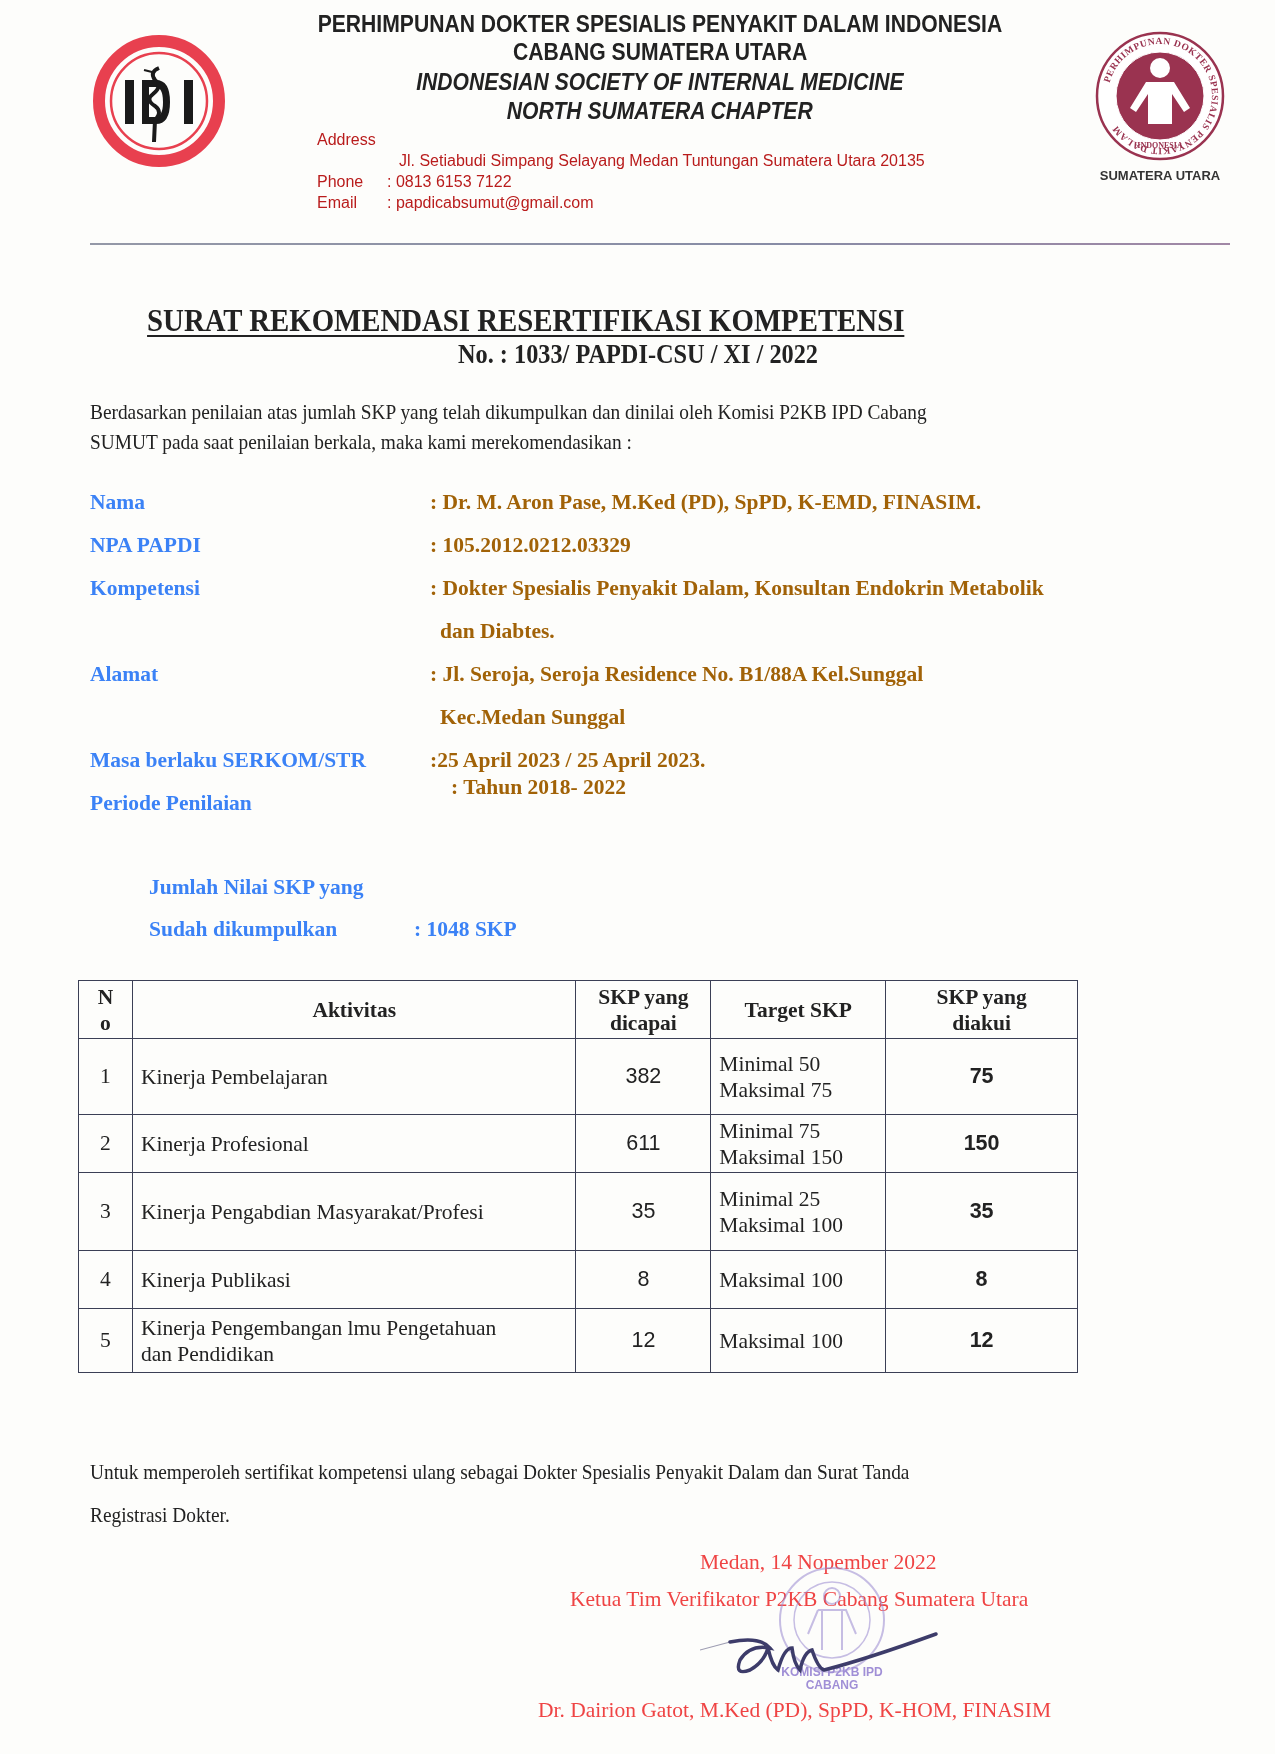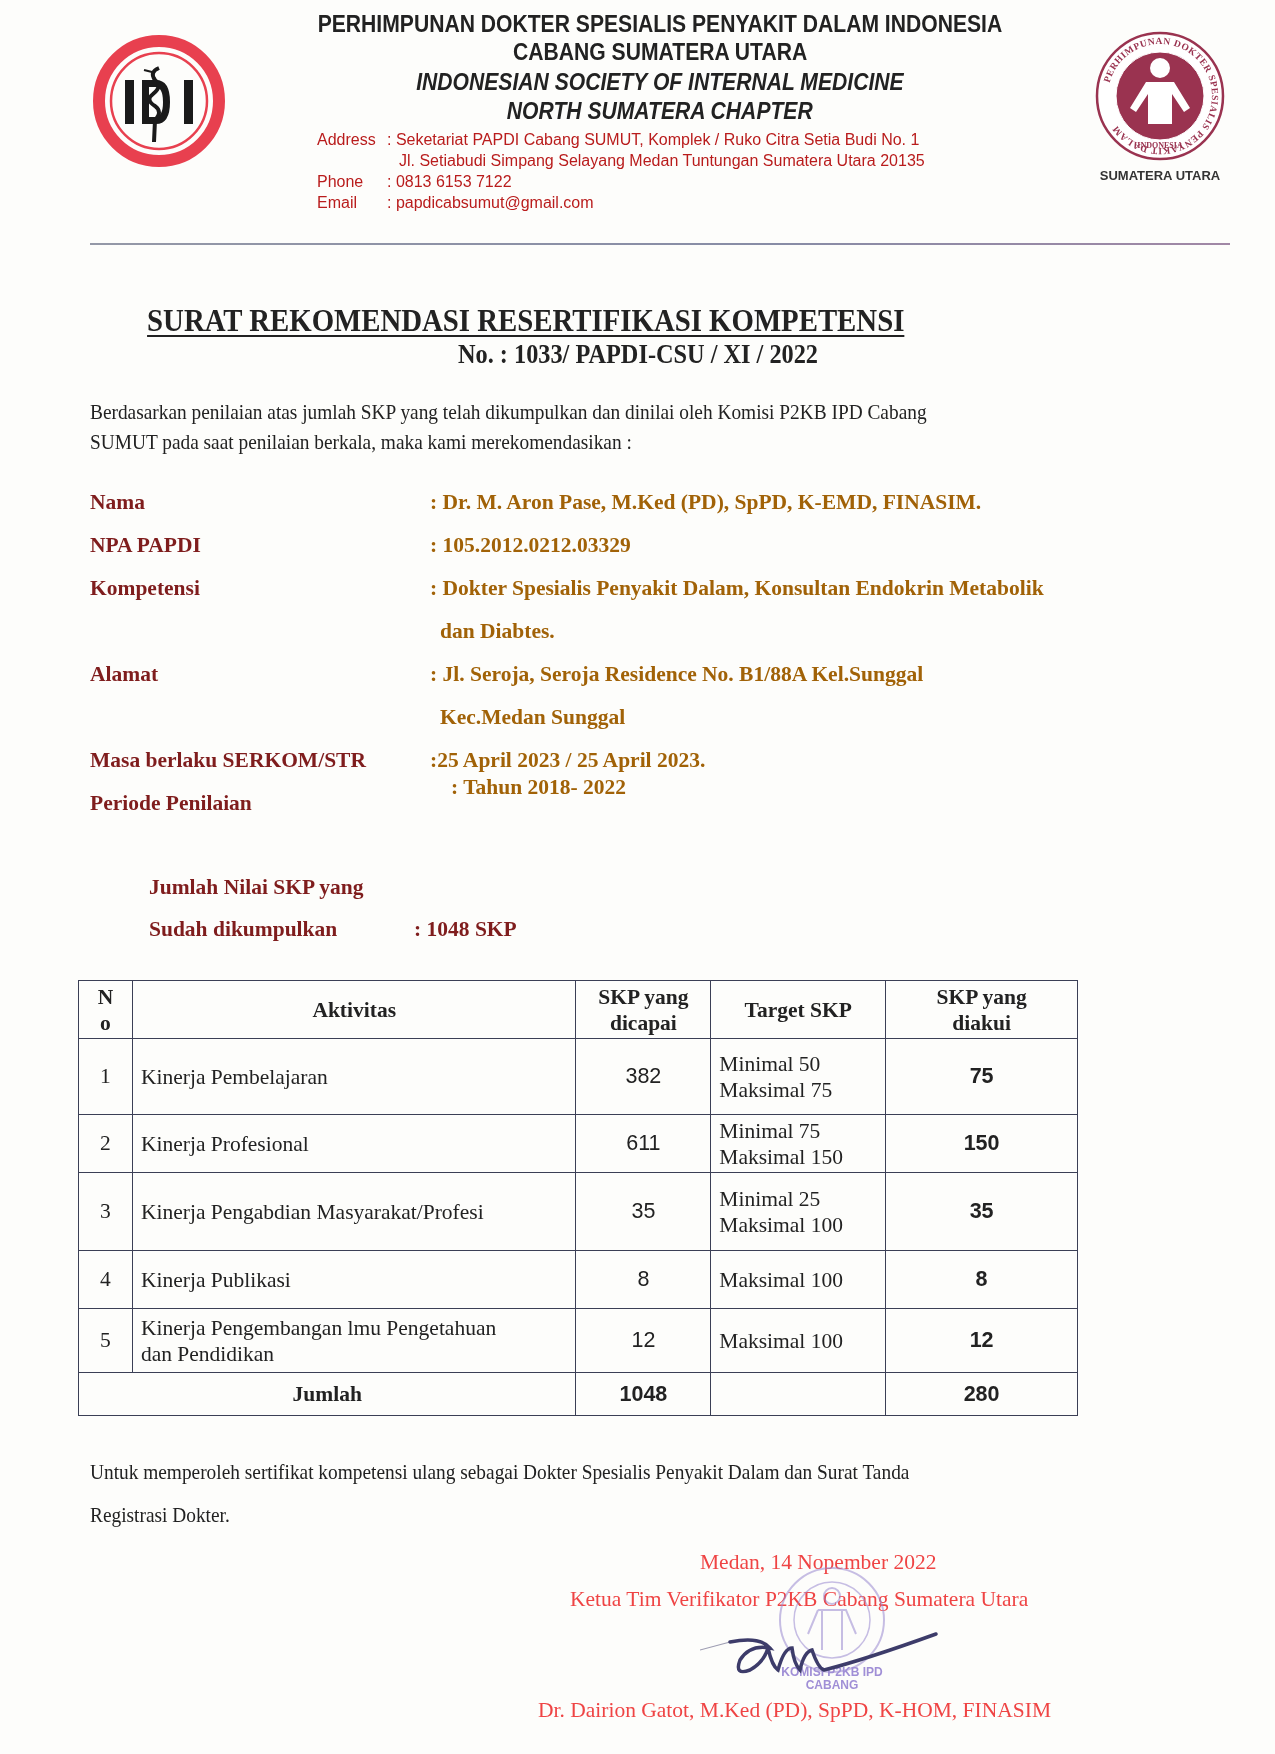--- a/index.html
+++ b/index.html
@@ -22,21 +22,21 @@
   .sep { position:absolute; left:90px; width:1140px; top:243px; height:2px; background:linear-gradient(90deg,#7a7f92,#6a7090 60%,#8a6a90); opacity:.8; }
   .title {
     position:absolute; left:0; width:1051px; text-align:center; top:302px;
     font-weight:bold; font-size:32px; line-height:36px; color:#222;
   }
   .title span { display:inline-block; text-decoration:underline; text-decoration-thickness:2px; text-underline-offset:4px; transform:scaleX(0.9); }
   .docno { position:absolute; left:0; width:1275px; text-align:center; top:338px; font-weight:bold; font-size:27px; line-height:32px; color:#222; }
   .docno span { display:inline-block; transform:scaleX(0.9); }
   .para { position:absolute; left:90px; width:1098px; font-size:21.5px; line-height:30px; text-align:justify; color:#222; }
   .para span.line { display:block; white-space:nowrap; }
-  .field { position:absolute; left:90px; font-weight:bold; font-size:21.5px; line-height:24px; color:#7f1d1d; white-space:nowrap; }
+  .field { position:absolute; left:90px; font-weight:bold; font-size:21.5px; line-height:24px; color:#3b82f6; white-space:nowrap; }
   .field-val { position:absolute; left:430px; font-weight:bold; font-size:21.5px; line-height:24px; color:#a16207; white-space:nowrap; }
   table.skp {
     position:absolute; left:78px; top:980px; width:1000px; border-collapse:collapse;
     font-size:21.5px; color:#222;
   }
   table.skp td, table.skp th { border:1.5px solid #3b3f55; padding:0 8px; vertical-align:middle; }
   table.skp th { font-weight:bold; text-align:center; line-height:26px; }
   .num { font-family:"Liberation Sans", sans-serif; text-align:center; }
   .num.b { font-weight:bold; }
   .tgt { line-height:26px; }
@@ -61,21 +61,20 @@
     </svg>
   </div>
 
   <div class="hdr-line" style="top:10px;"><span>PERHIMPUNAN DOKTER SPESIALIS PENYAKIT DALAM INDONESIA</span></div>
   <div class="hdr-line" style="top:38px;"><span>CABANG SUMATERA UTARA</span></div>
   <div class="hdr-line it" style="top:68px;"><span>INDONESIAN SOCIETY OF INTERNAL MEDICINE</span></div>
   <div class="hdr-line it" style="top:97px;"><span>NORTH SUMATERA CHAPTER</span></div>
 
   <div class="contact" style="left:317px;top:130px;width:760px;height:20px;">
     <span class="lbl">Address</span>
-    <span class="val" style="left:70px;">: Seketariat PAPDI Cabang SUMUT, Komplek / Ruko Citra Setia Budi No. 1</span>
   </div>
   <div class="contact" style="left:317px;top:151px;width:760px;height:20px;">
     <span class="val" style="left:82px;">Jl. Setiabudi Simpang Selayang Medan Tuntungan Sumatera Utara 20135</span>
   </div>
   <div class="contact" style="left:317px;top:172px;width:760px;height:20px;">
     <span class="lbl">Phone</span>
     <span class="val" style="left:70px;">: 0813 6153 7122</span>
   </div>
   <div class="contact" style="left:317px;top:193px;width:760px;height:20px;">
     <span class="lbl">Email</span>
@@ -183,26 +182,20 @@
     <td class="tgt">Maksimal 100</td>
     <td class="num b">8</td>
   </tr>
   <tr style="height:64px;">
     <td class="center">5</td>
     <td class="act"><span>Kinerja Pengembangan lmu Pengetahuan</span><br><span>dan Pendidikan</span></td>
     <td class="num">12</td>
     <td class="tgt">Maksimal 100</td>
     <td class="num b">12</td>
   </tr>
-  <tr style="height:43px;">
-    <td colspan="2" class="center" style="font-weight:bold;">Jumlah</td>
-    <td class="num b">1048</td>
-    <td></td>
-    <td class="num b">280</td>
-  </tr>
 </tbody>
   </table>
 
 <div class="para" style="top:1451px;line-height:43px;">
   <span class="line" style="transform:scaleX(0.9);transform-origin:left;">Untuk memperoleh sertifikat kompetensi ulang sebagai Dokter Spesialis Penyakit Dalam dan Surat Tanda</span>
   <span class="line" style="transform:scaleX(0.9);transform-origin:left;">Registrasi Dokter.</span>
 </div>
 
 <div>
   <div class="sig" style="left:700px;top:1549px;">Medan, 14 Nopember 2022</div>

